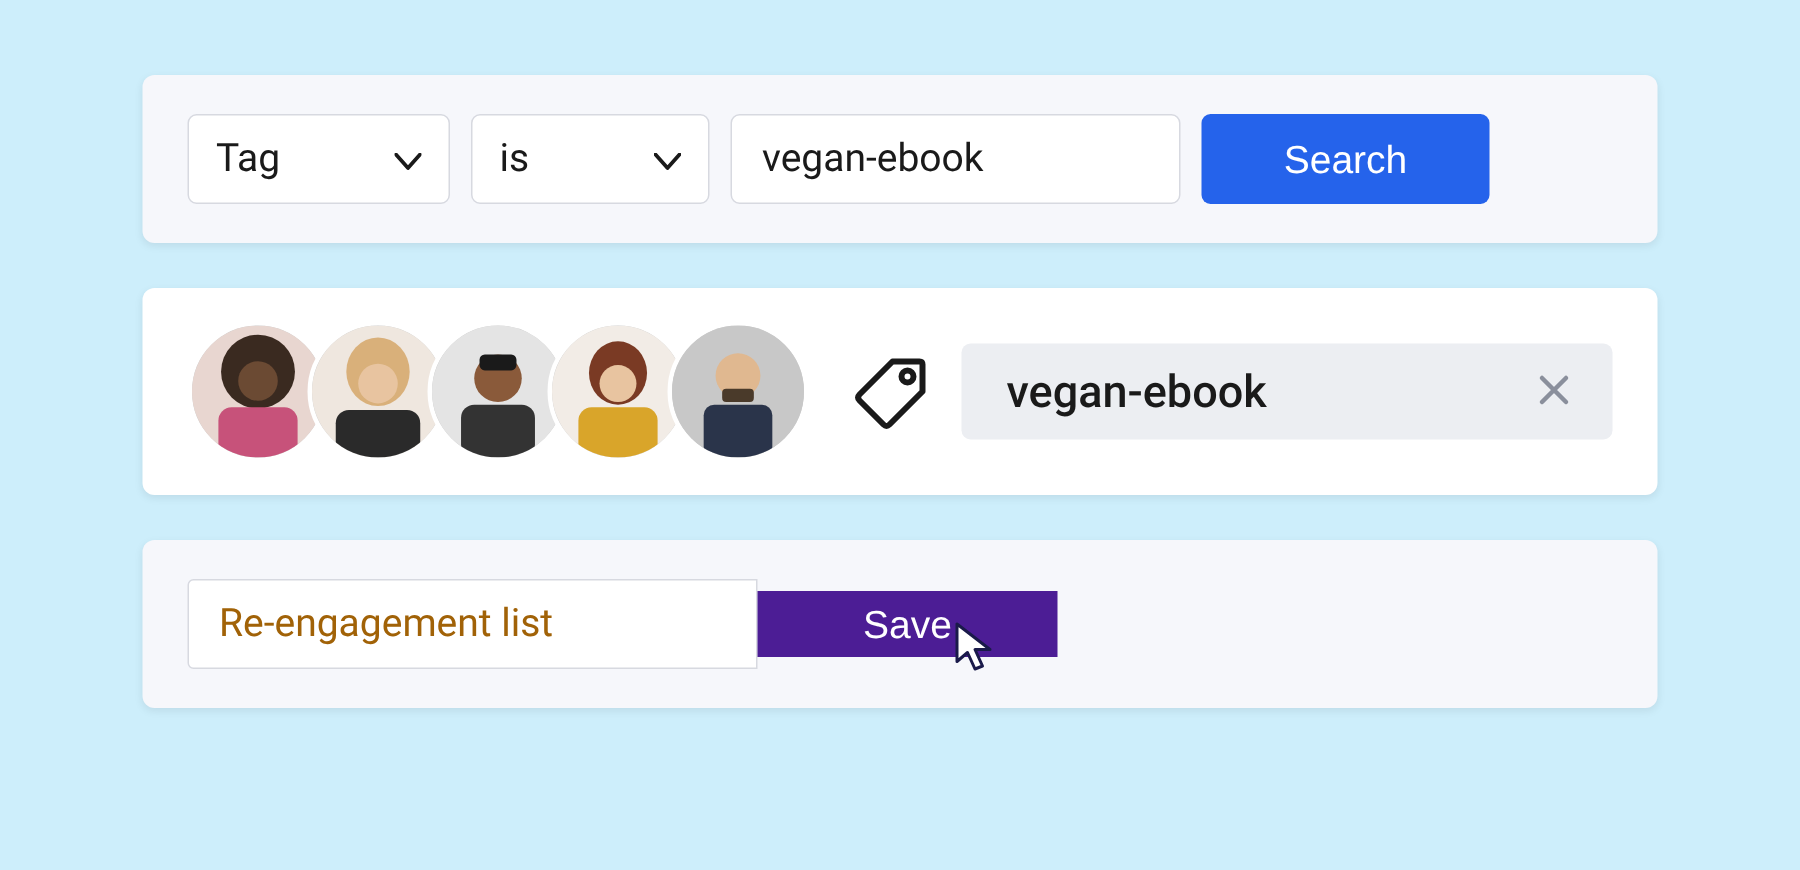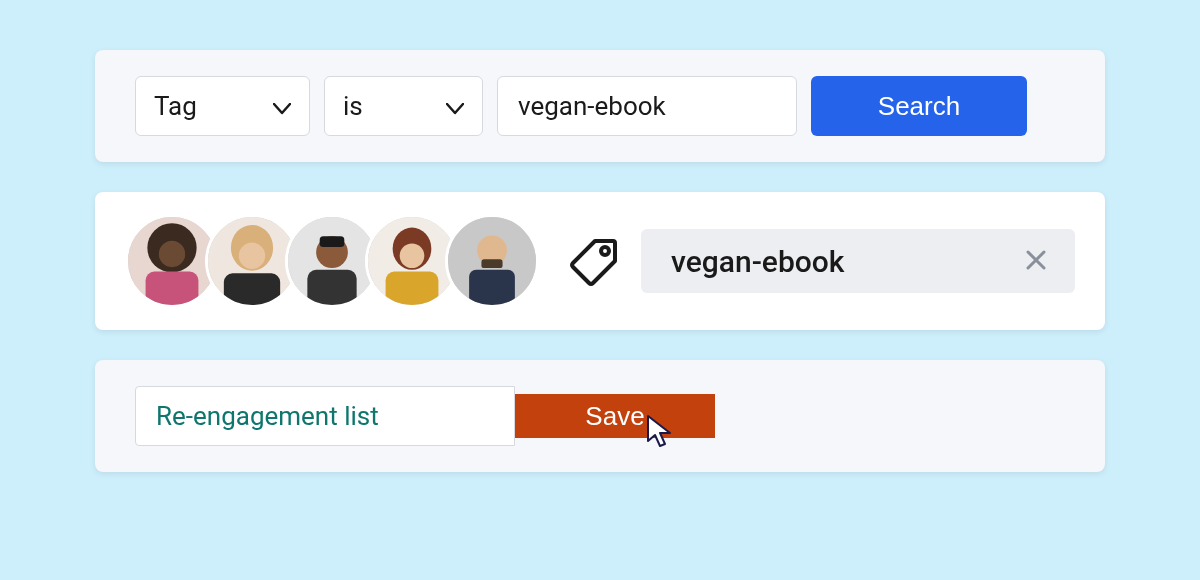--- a/index.html
+++ b/index.html
@@ -10,21 +10,21 @@
     font-family: -apple-system, BlinkMacSystemFont, "Segoe UI", Roboto, Arial, sans-serif;
     padding: 50px 95px;
     display: flex;
     flex-direction: column;
     gap: 30px;
   }
   .card {
     background: #f6f7fb;
     border-radius: 8px;
     box-shadow: 0 2px 6px rgba(0,0,0,0.08);
-    padding: 26px 40px;
+    padding: 26px 30px;
     display: flex;
     align-items: center;
   }
   .card-white {
     background: #ffffff;
     border-radius: 8px;
     box-shadow: 0 2px 6px rgba(0,0,0,0.08);
     padding: 22px 30px;
     display: flex;
     align-items: center;
@@ -60,21 +60,21 @@
     margin-right: 14px;
   }
   .btn-primary {
     display: inline-flex;
     align-items: center;
     justify-content: center;
     background: #2563eb;
     color: #ffffff;
     border-radius: 6px;
     height: 60px;
-    width: 216px;
+    width: 192px;
     font-size: 26px;
     font-weight: 500;
     cursor: pointer;
     border: none;
   }
   .avatars { display: flex; }
   .avatar {
     width: 94px; height: 94px;
     border-radius: 50%;
     border: 3px solid #ffffff;
@@ -104,28 +104,28 @@
   }
   .save-input {
     display: inline-flex;
     align-items: center;
     background: #ffffff;
     border: 1px solid #d7d9e0;
     border-radius: 4px 0 0 4px;
     height: 60px;
     padding: 0 20px;
     font-size: 26px;
-    color: #0f766e;
+    color: #a16207;
     width: 380px;
   }
   .save-btn {
     display: inline-flex;
     align-items: center;
     justify-content: center;
-    background: #c2410c;
+    background: #4c1d95;
     color: #ffffff;
     height: 44px;
     width: 200px;
     font-size: 26px;
     font-weight: 500;
     cursor: pointer;
     border: none;
     position: relative;
   }
   .cursor-arrow {

